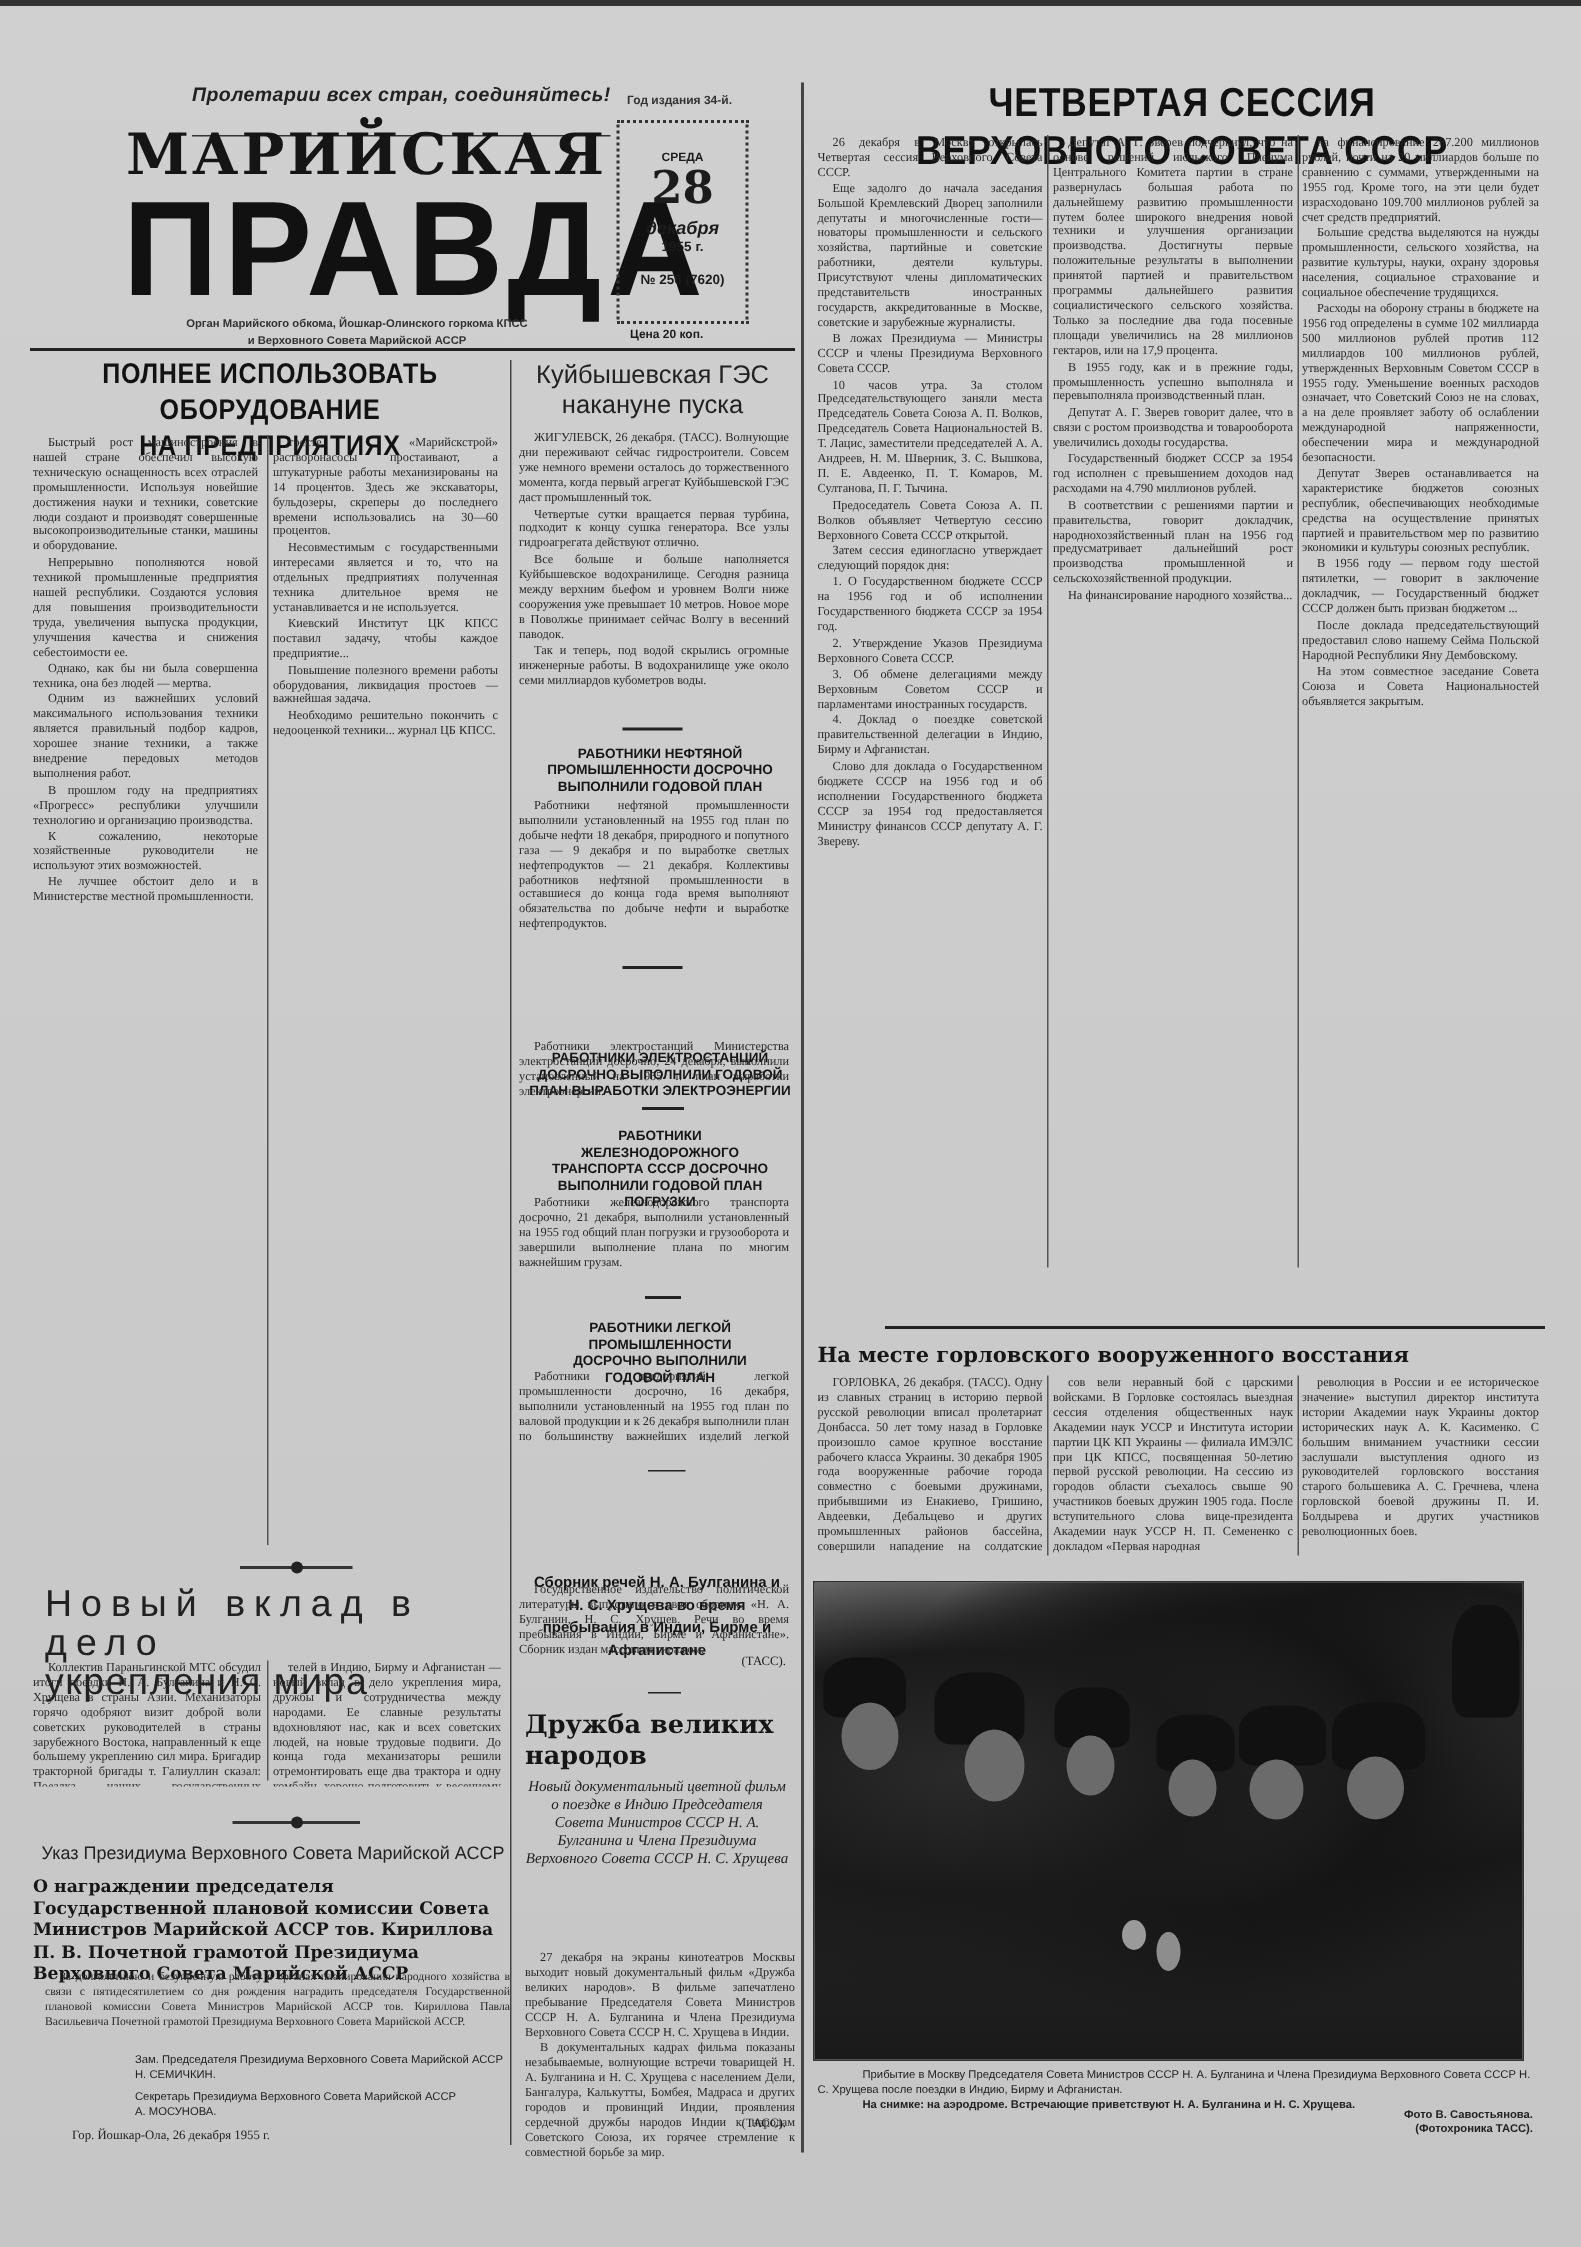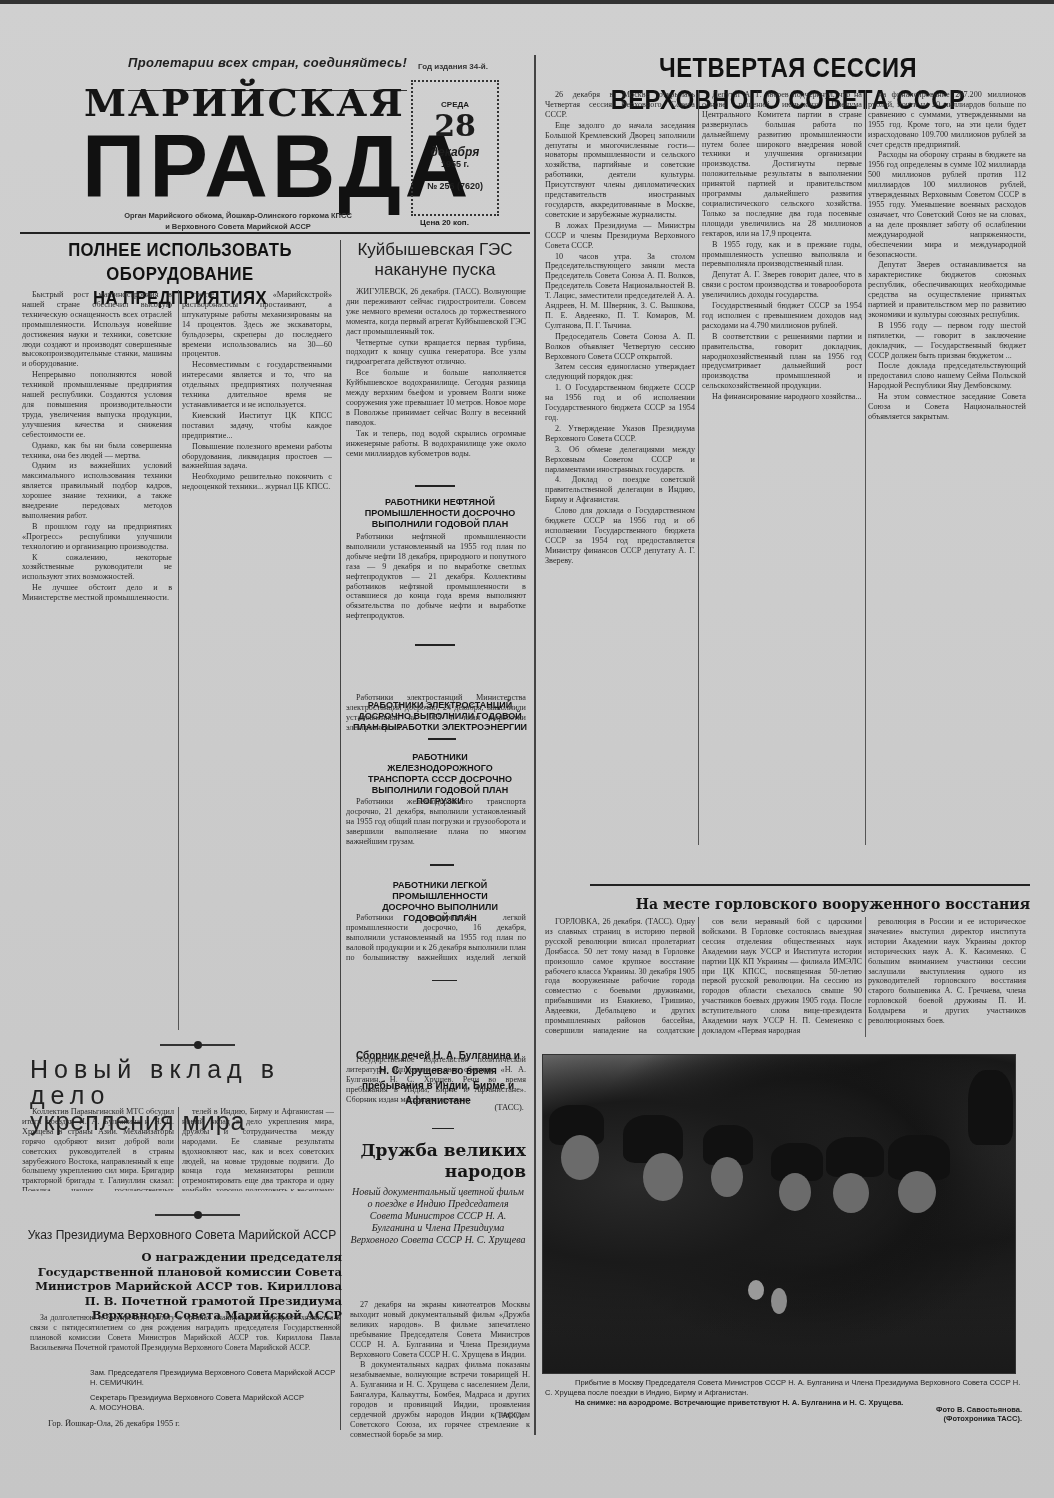--- a/index.html
+++ b/index.html
@@ -19,21 +19,21 @@
   .datebox .year{font-size:9px;font-weight:bold;}
   .datebox .issue{font-size:9px;font-weight:bold;margin-top:12px;}
   .price{left:420px;top:218px;font-family:"Liberation Sans",sans-serif;font-size:8px;font-weight:bold;}
   .rule{position:absolute;background:#222;}
   .vrule{position:absolute;width:1px;background:#555;}
   .big-head{font-family:"Liberation Sans",sans-serif;font-weight:bold;text-align:center;color:#121212;letter-spacing:0.5px;transform:scaleX(0.88);transform-origin:center;}
   .sub-head{font-family:"Liberation Sans",sans-serif;font-weight:bold;text-align:center;color:#151515;font-size:9px;line-height:11px;}
   .txt{font-family:"Liberation Serif",serif;font-size:8.2px;line-height:9.9px;color:#2a2a2a;text-align:justify;text-indent:10px;}
   .txt p{margin:0 0 1px 0;text-indent:10px;}
   .lead{font-family:"Liberation Sans",sans-serif;font-size:25px;color:#222;letter-spacing:1px;line-height:26px;}
-  .serif-head{font-family:"DejaVu Serif",serif;font-weight:bold;text-align:right;color:#161616;}
+  .serif-head{font-family:"DejaVu Serif",serif;font-weight:bold;text-align:left;color:#161616;}
   .italic-intro{font-family:"Liberation Serif",serif;font-style:italic;font-size:10px;line-height:12px;text-align:center;color:#222;}
   .ornament{position:absolute;height:2px;background:#333;}
   .ornament::after{content:"";position:absolute;left:50%;top:-3px;width:8px;height:8px;border-radius:50%;background:#222;transform:translateX(-50%);}
   .photo{position:absolute;left:542px;top:1054px;width:472px;height:318px;background:
      radial-gradient(ellipse at 20% 40%,#2a2a2a 0%,#1a1a1a 30%,transparent 60%),
      radial-gradient(ellipse at 55% 38%,#2c2c2c 0%,#141414 35%,transparent 62%),
      radial-gradient(ellipse at 85% 30%,#303030 0%,#181818 30%,transparent 60%),
      linear-gradient(180deg,#8a8a8a 0%,#6e6e6e 20%,#2a2a2a 42%,#1a1a1a 100%);
      border:1px solid #333;}
   .photo .face{position:absolute;border-radius:50%;background:#6b6b6b;}
@@ -87,20 +87,21 @@
     <p>Депутат А. Г. Зверев подчеркнул, что на основе решений июльского Пленума Центрального Комитета партии в стране развернулась большая работа по дальнейшему развитию промышленности путем более широкого внедрения новой техники и улучшения организации производства. Достигнуты первые положительные результаты в выполнении принятой партией и правительством программы дальнейшего развития социалистического сельского хозяйства. Только за последние два года посевные площади увеличились на 28 миллионов гектаров, или на 17,9 процента.</p>
     <p>В 1955 году, как и в прежние годы, промышленность успешно выполняла и перевыполняла производственный план.</p>
     <p>Депутат А. Г. Зверев говорит далее, что в связи с ростом производства и товарооборота увеличились доходы государства.</p>
     <p>Государственный бюджет СССР за 1954 год исполнен с превышением доходов над расходами на 4.790 миллионов рублей.</p>
     <p>В соответствии с решениями партии и правительства, говорит докладчик, народнохозяйственный план на 1956 год предусматривает дальнейший рост производства промышленной и сельскохозяйственной продукции.</p>
     <p>На финансирование народного хозяйства...</p>
   </div>
   <div class="vrule" style="left:865px;top:90px;height:755px;"></div>
   <div class="abs txt" style="left:868px;top:90px;width:158px;">
     <p>на финансирование 287.200 миллионов рублей, почти на 20 миллиардов больше по сравнению с суммами, утвержденными на 1955 год. Кроме того, на эти цели будет израсходовано 109.700 миллионов рублей за счет средств предприятий.</p>
+    <p>Большие средства выделяются на нужды промышленности, сельского хозяйства, на развитие культуры, науки, охрану здоровья населения, социальное страхование и социальное обеспечение трудящихся.</p>
     <p>Расходы на оборону страны в бюджете на 1956 год определены в сумме 102 миллиарда 500 миллионов рублей против 112 миллиардов 100 миллионов рублей, утвержденных Верховным Советом СССР в 1955 году. Уменьшение военных расходов означает, что Советский Союз не на словах, а на деле проявляет заботу об ослаблении международной напряженности, обеспечении мира и международной безопасности.</p>
     <p>Депутат Зверев останавливается на характеристике бюджетов союзных республик, обеспечивающих необходимые средства на осуществление принятых партией и правительством мер по развитию экономики и культуры союзных республик.</p>
     <p>В 1956 году — первом году шестой пятилетки, — говорит в заключение докладчик, — Государственный бюджет СССР должен быть призван бюджетом ...</p>
     <p>После доклада председательствующий предоставил слово нашему Сейма Польской Народной Республики Яну Дембовскому.</p>
     <p>На этом совместное заседание Совета Союза и Совета Национальностей объявляется закрытым.</p>
   </div>
 
   <div class="abs big-head" style="left:20px;top:238px;width:320px;font-size:19px;line-height:24px;">
     <div>ПОЛНЕЕ ИСПОЛЬЗОВАТЬ ОБОРУДОВАНИЕ</div>
     <div>НА ПРЕДПРИЯТИЯХ</div>

